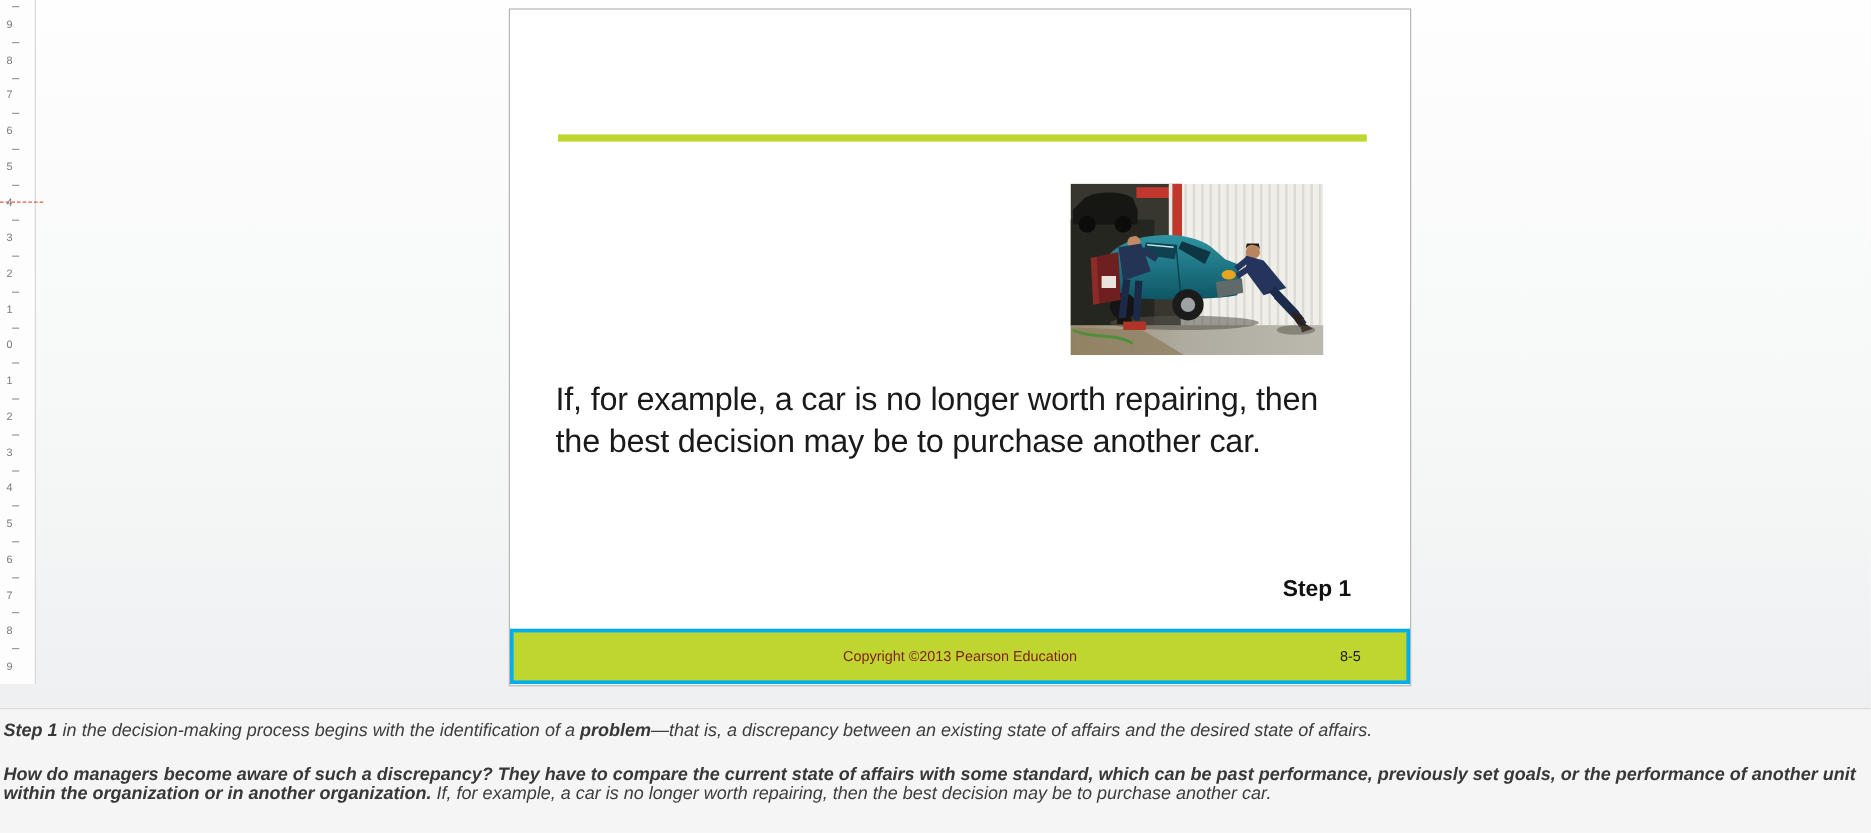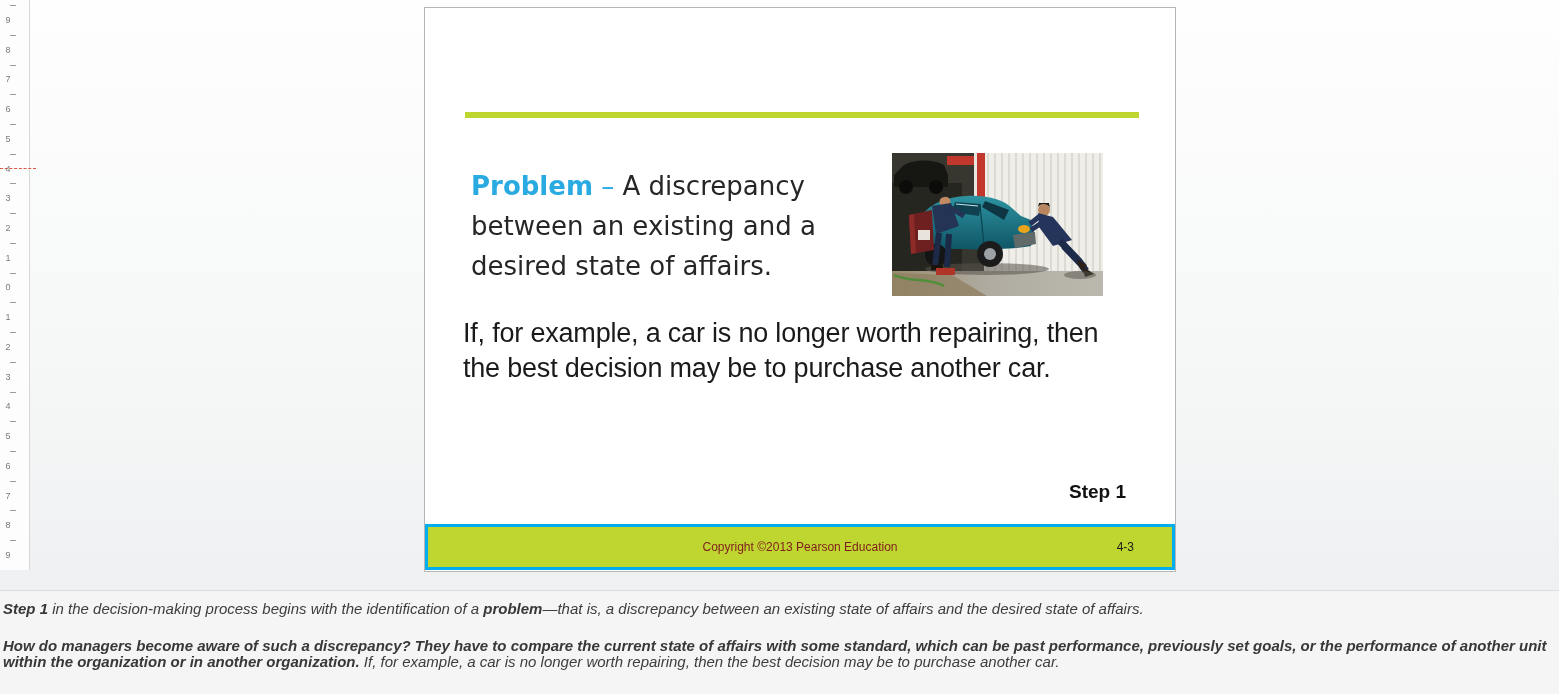--- a/index.html
+++ b/index.html
@@ -133,23 +133,20 @@
         <div class="ruler-tick" style="top: 480.66px;"></div>
         <div class="ruler-tick" style="top: 510.38px;"></div>
         <div class="ruler-tick" style="top: 540.1px;"></div>
       </div>
 
     <div class="slide">
 
 
       <div class="divider" style="background: rgb(191, 214, 48);"></div>
 
-      <div class="problem-block">
-        <span class="problem-term" style="color: rgb(41, 171, 226);">Problem</span><span class="problem-dash" style="color: rgb(41, 171, 226);"> – </span><span>A discrepancy between an existing and a desired state of affairs.</span>
-      </div>
 
       <div class="photo">
         <svg viewBox="0 0 211 143" preserveAspectRatio="none">
           <defs>
             <linearGradient id="tealGrad" x1="0" y1="0" x2="0" y2="1">
               <stop offset="0" stop-color="#2E93A1"></stop>
               <stop offset="1" stop-color="#0E5666"></stop>
             </linearGradient>
             <linearGradient id="floorGrad" x1="0" y1="0" x2="1" y2="0">
               <stop offset="0" stop-color="#9A8C6F"></stop>
@@ -230,21 +227,21 @@
           <ellipse cx="188" cy="122" rx="16" ry="4" fill="#55524A" opacity="0.5"></ellipse>
         </svg>
       </div>
 
       <div class="example-block">If, for example, a car is no longer worth repairing, then the best decision may be to purchase another car.</div>
 
       <div class="step-label">Step 1</div>
 
       <div class="slide-footer" style="background: rgb(191, 214, 48); border-color: rgb(0, 174, 239);">
         <span class="footer-copyright">Copyright ©2013 Pearson Education</span>
-        <span class="footer-page">4-3</span>
+        <span class="footer-page">8-5</span>
       </div>
 
     </div>
   </div>
 
   <div class="notes">
     <p><b>Step 1</b><span> in the decision-making process begins with the identification of a </span><b>problem</b><span>—that is, a discrepancy between an existing state of affairs and the desired state of affairs.</span></p>
     <p><b>How do managers become aware of such a discrepancy? They have to compare the current state of affairs with some standard, which can be past performance, previously set goals, or the performance of another unit within the organization or in another organization.</b><span> If, for example, a car is no longer worth repairing, then the best decision may be to purchase another car.</span></p>
   </div>
 

